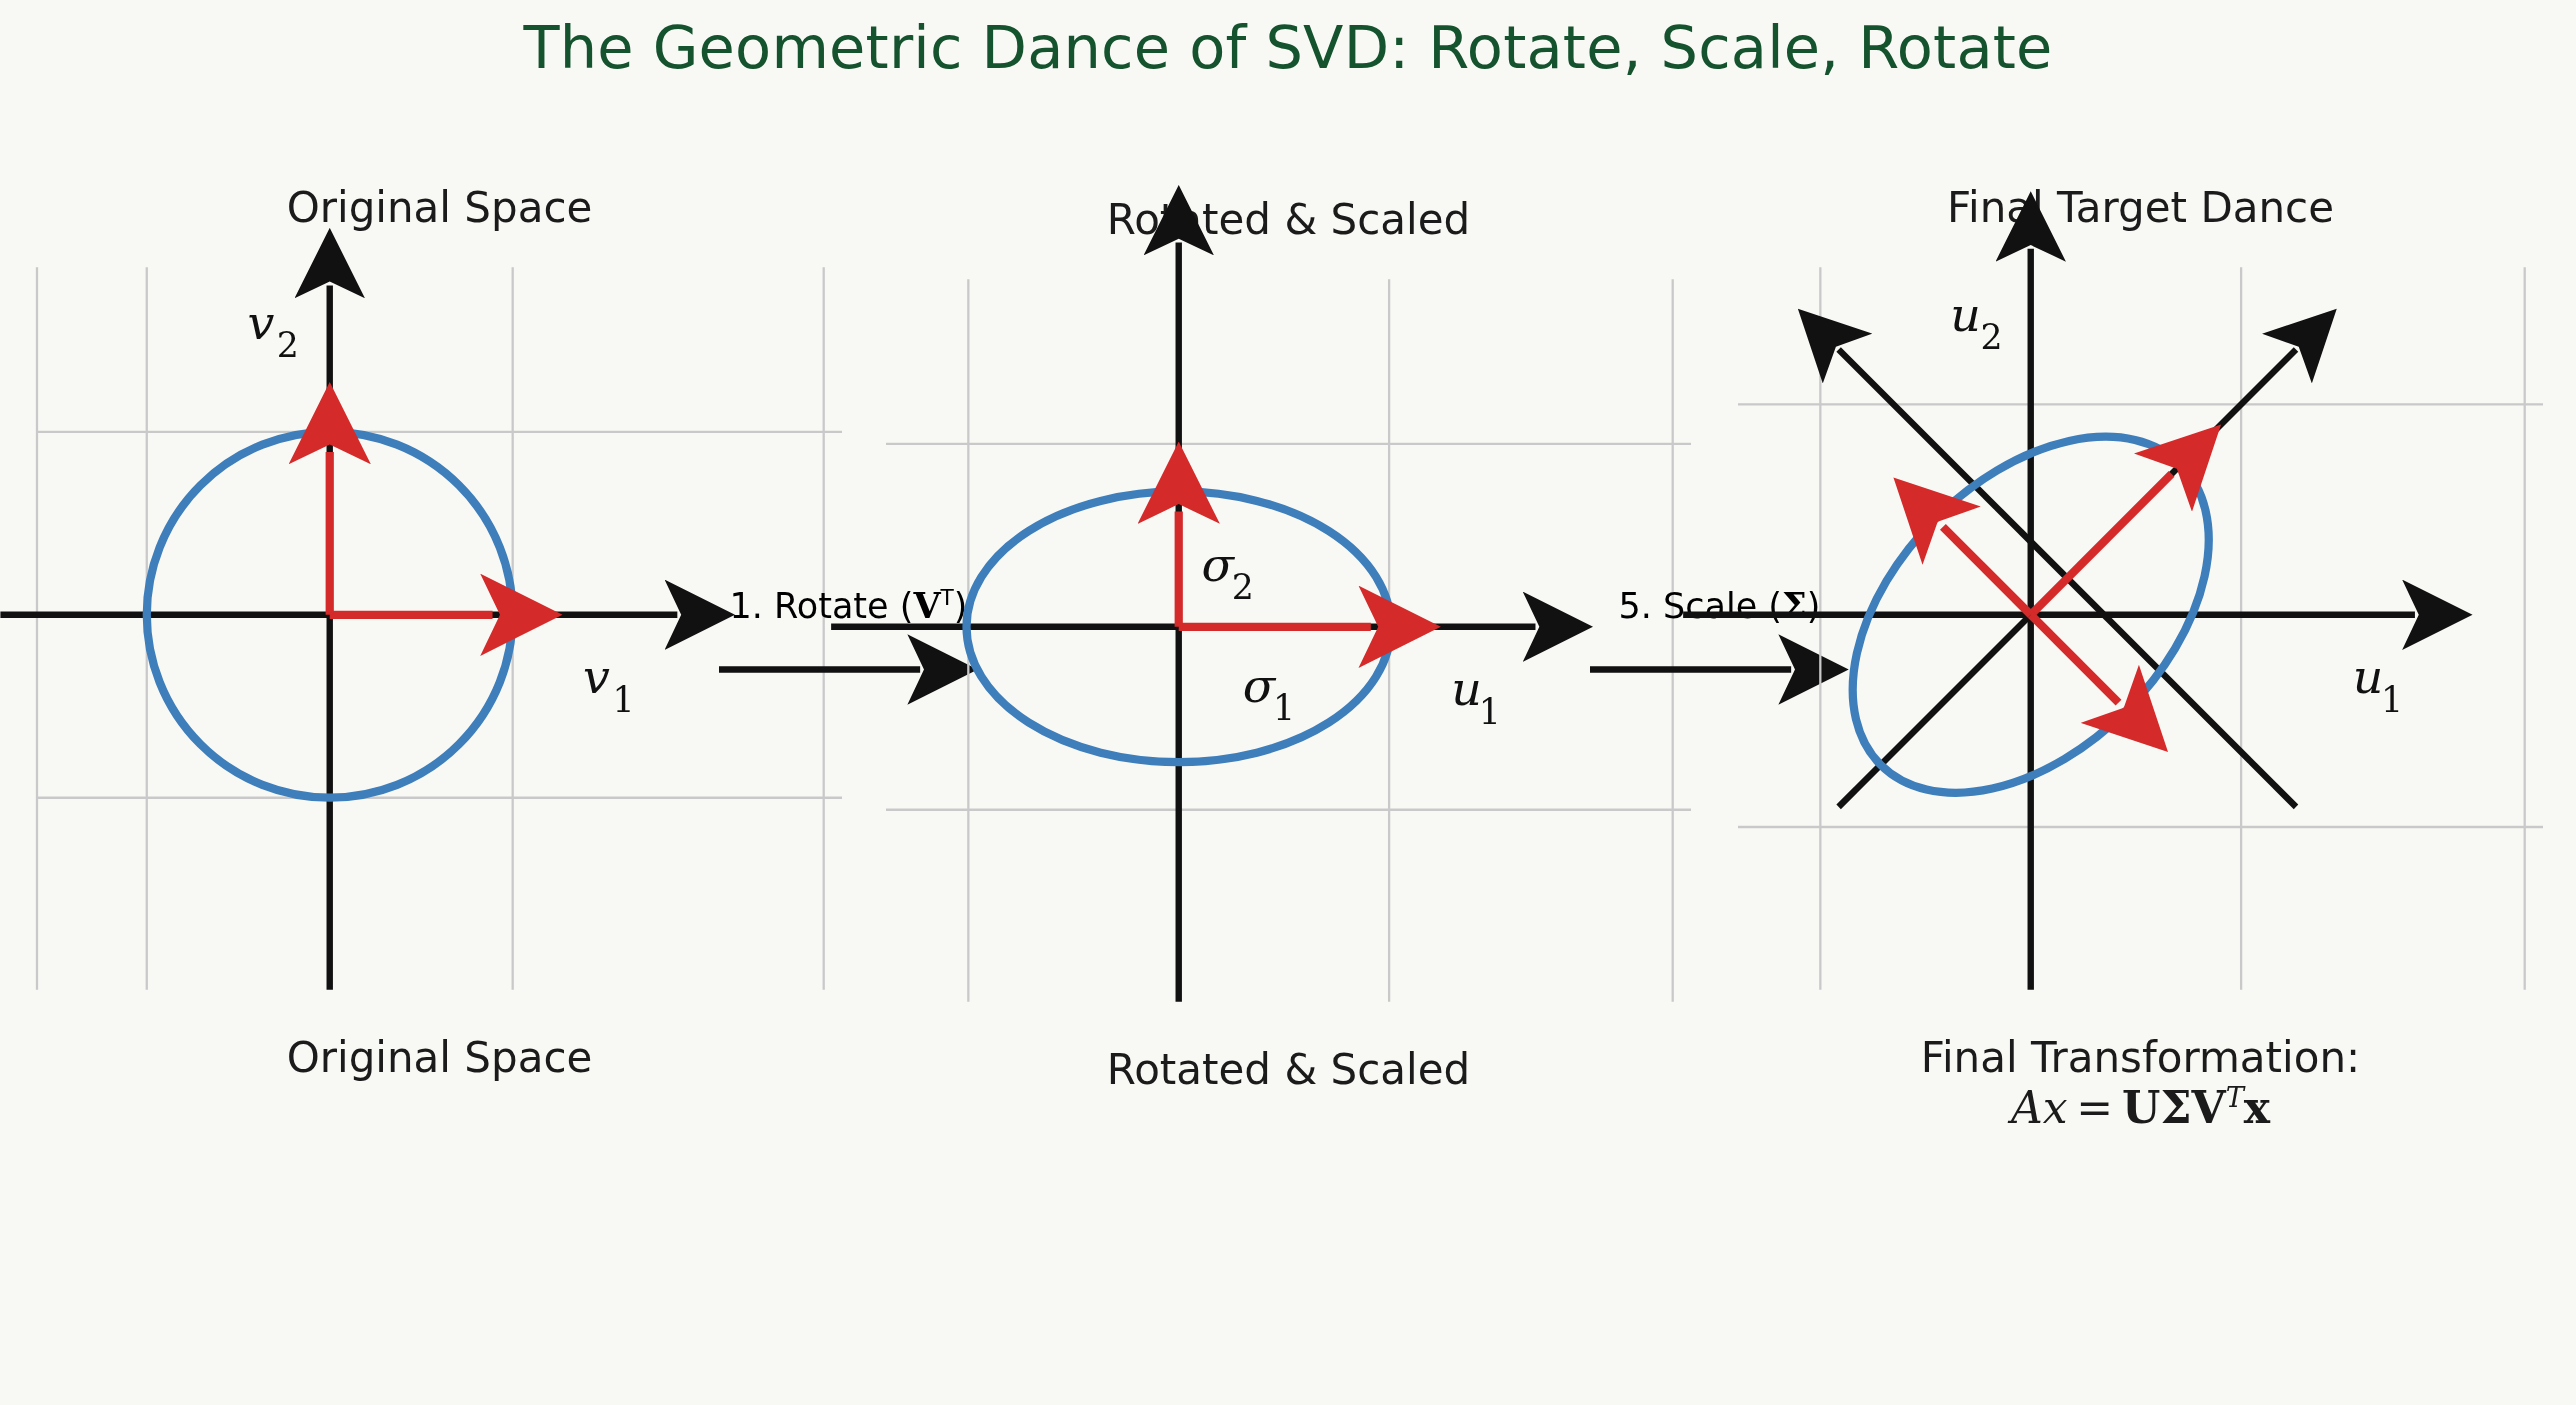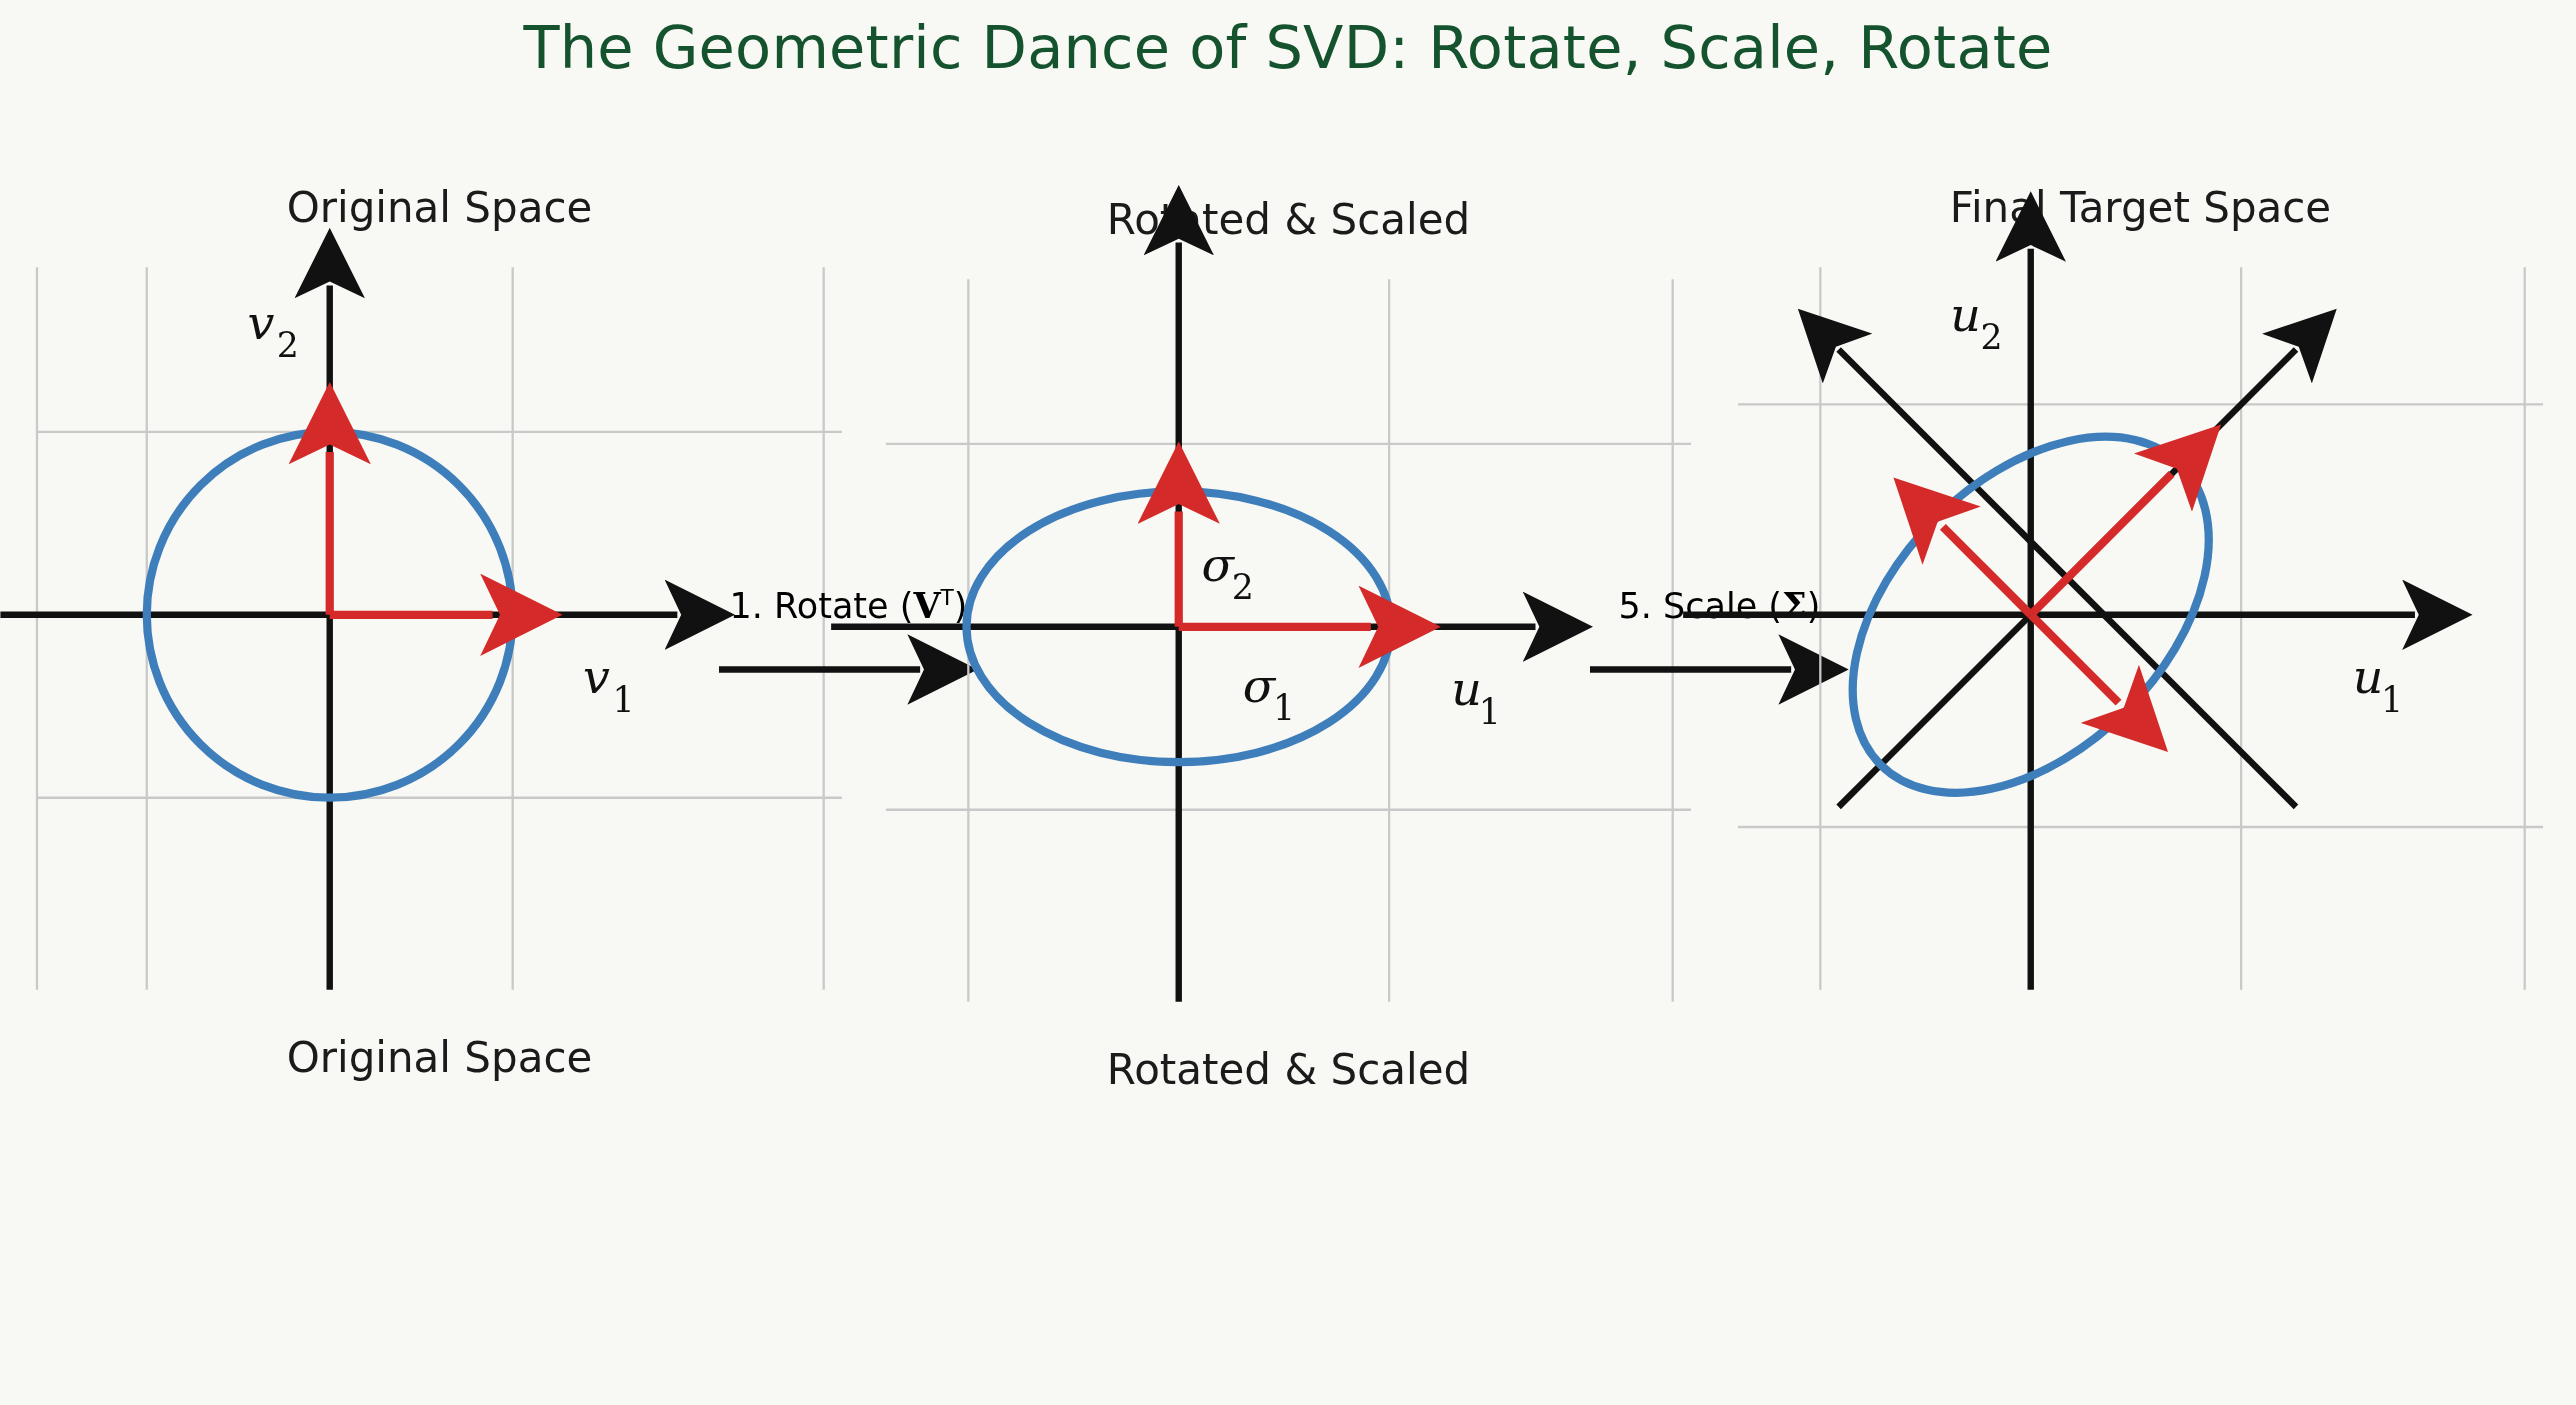--- a/index.html
+++ b/index.html
@@ -253,21 +253,21 @@
           <marker id="ar-t2" markerWidth="11" markerHeight="11" refX="2" refY="5.5" orient="auto">
             <path d="M0,0 L11,5.5 L0,11 L2.6,5.5 Z" fill="#111"></path>
           </marker>
         </defs>
         <line x1="0" y1="30" x2="220" y2="30" stroke="#111" stroke-width="7" marker-end="url(#ar-t2)"></line>
       </svg>
     </div>
   </div>
 
   <div class="panel" id="panel-3">
-    <div class="panel-title">Final Target Space</div>
+    <div class="panel-title">Final Target Dance</div>
 
     <div class="panel-plot">
       <svg width="805" height="723" viewBox="0 0 880 790">
         <g stroke="#c9c9c9" stroke-width="2.5">
           <line x1="0" y1="150" x2="880" y2="150"></line>
           <line x1="0" y1="612" x2="880" y2="612"></line>
           <line x1="90" y1="0" x2="90" y2="790"></line>
           <line x1="550" y1="0" x2="550" y2="790"></line>
           <line x1="860" y1="0" x2="860" y2="790"></line>
         </g>
@@ -310,16 +310,20 @@
           <text class="mathlabel" x="232" y="70" font-size="52">u</text>
           <text class="mathsub" x="265" y="90" font-size="38">2</text>
         </g>
         <g>
           <text class="mathlabel" x="672" y="466" font-size="52">u</text>
           <text class="mathsub" x="703" y="486" font-size="38">1</text>
         </g>
       </svg>
     </div>
 
+    <div class="panel-caption">
+      <span>Final Transformation:</span>
+      <span class="caption-formula"><i>A</i><i>x</i> <span>=</span> <b>U</b><b>Σ</b><b>V</b><sup>T</sup><b>x</b></span>
+    </div>
   </div>
 
 </div>
 
 
 </body></html>

